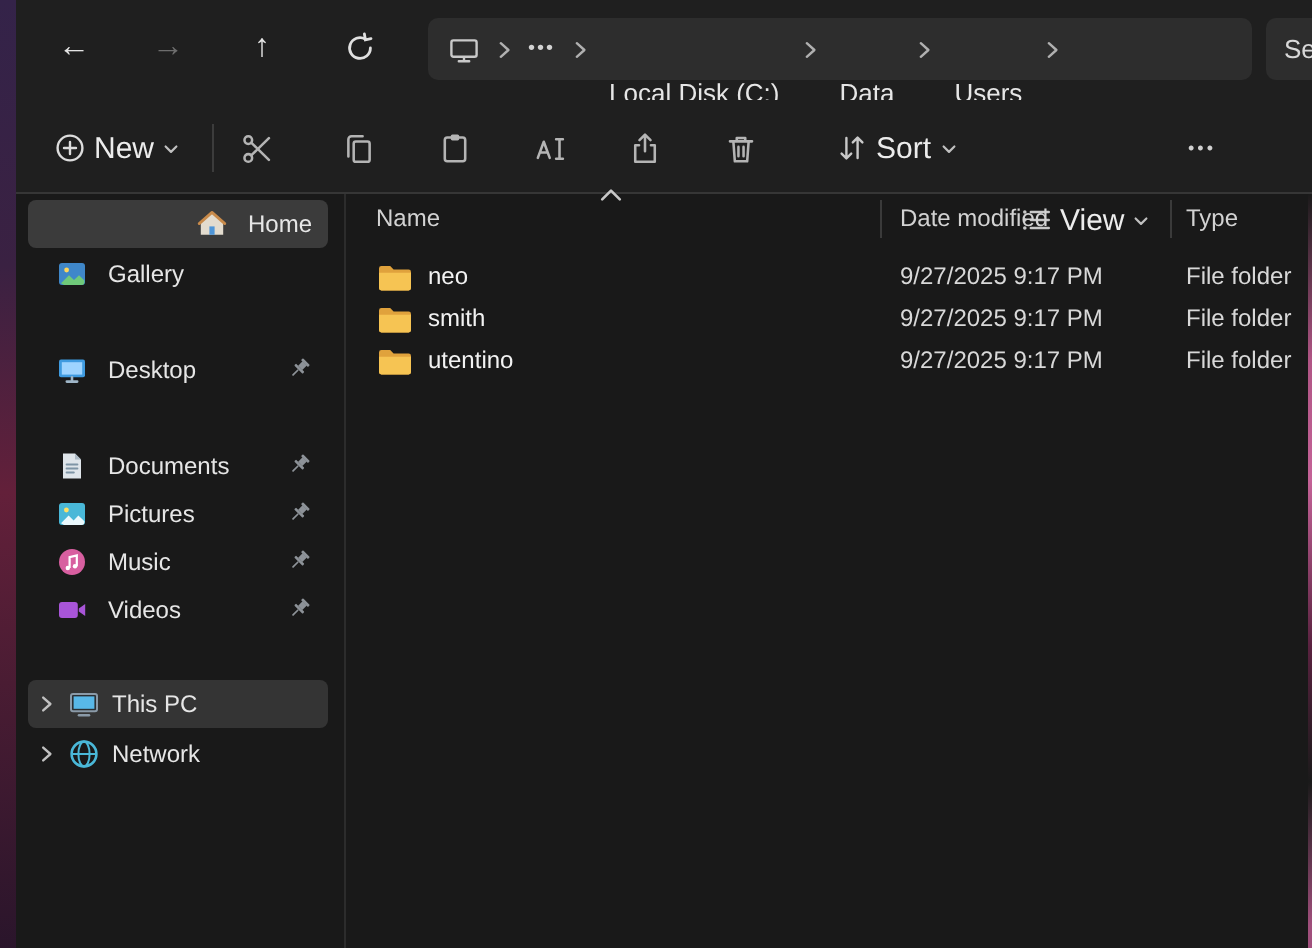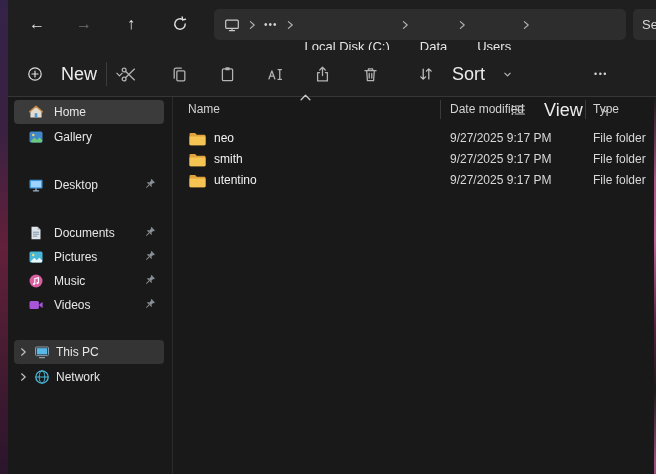--- a/index.html
+++ b/index.html
@@ -22,22 +22,22 @@
   .nav-btn{top:9px;width:30px;height:30px;border-radius:4px;display:flex;align-items:center;justify-content:center;
     font-size:16px;color:#e4e4e4;cursor:default;}
   .nav-btn.disabled{color:#6d6d6d;}
   .addressbar{left:214px;top:9px;width:412px;height:31px;background:#2d2d2d;border-radius:5px;
     display:flex;align-items:center;padding:0 10px;gap:7px;box-sizing:border-box;color:#e6e6e6;font-size:13px;}
   .crumb{padding:1px 3px;border-radius:3px;white-space:nowrap;margin-top:44px;}
   .ellipsis-txt{font-size:10px;letter-spacing:1px;color:#d2d2d2;}
   .searchbox{left:633px;top:9px;width:60px;height:31px;background:#2d2d2d;border-radius:5px 0 0 5px;
     line-height:31px;padding-left:9px;color:#d8d8d8;font-size:13px;box-sizing:border-box;}
   
-  .tb-btn{top:59px;height:30px;border-radius:4px;display:flex;align-items:center;gap:18px;
-    padding:0 10px;color:#ececec;font-size:18px;box-sizing:border-box;}
+  .tb-btn{top:59px;height:30px;border-radius:4px;display:flex;align-items:center;gap:4px;
+    padding:0 10px;color:#ececec;font-size:15px;box-sizing:border-box;}
   .tb-ico{top:59px;width:36px;height:30px;border-radius:4px;display:flex;align-items:center;justify-content:center;}
   .tb-sep{left:106px;top:62px;width:1px;height:24px;background:#3c3c3c;}
   .more-glyph{font-size:9px;letter-spacing:1.5px;color:#d0d0d0;}
   
   .side-item{left:14px;width:150px;height:24px;border-radius:4px;display:flex;align-items:center;gap:10px;
     padding:0 8px 0 14px;box-sizing:border-box;color:#e6e6e6;font-size:12px;}
   .side-item.tree{padding-left:4px;gap:6px;}
   .side-item.sel{background:#3b3b3b;}
   .side-item.sel2{background:#343434;}
   .side-item .pin{margin-left:auto;flex:0 0 14px;height:14px;opacity:.9;}
@@ -219,21 +219,21 @@
         </svg>
     </span>
   </div>
 
   <div class="abs tb-ico" style="left:584px;width:34px;">
     <span class="more-glyph">•••</span>
   </div>
 
   <div class="abs v-divider"></div>
 
-  <div class="abs side-item sel" style="top:100px;">
+  <div class="abs side-item sel" style="top:100px;justify-content:flex-end;">
     <span>
       <svg width="16" height="16" viewBox="0 0 16 16">
         <path d="M2.4 7.4 L8 2.6 L13.6 7.4 V13.4 H2.4 Z" fill="#e3dccf"></path>
         <path d="M1.6 7.8 L8 2.2 L14.4 7.8" fill="none" stroke="#c88a4a" stroke-width="1.4" stroke-linecap="round" stroke-linejoin="round"></path>
         <rect x="6.7" y="9.2" width="2.6" height="4.2" fill="#4f96d8"></rect>
       </svg>
     </span>
     <span>Home</span>
   </div>
 

